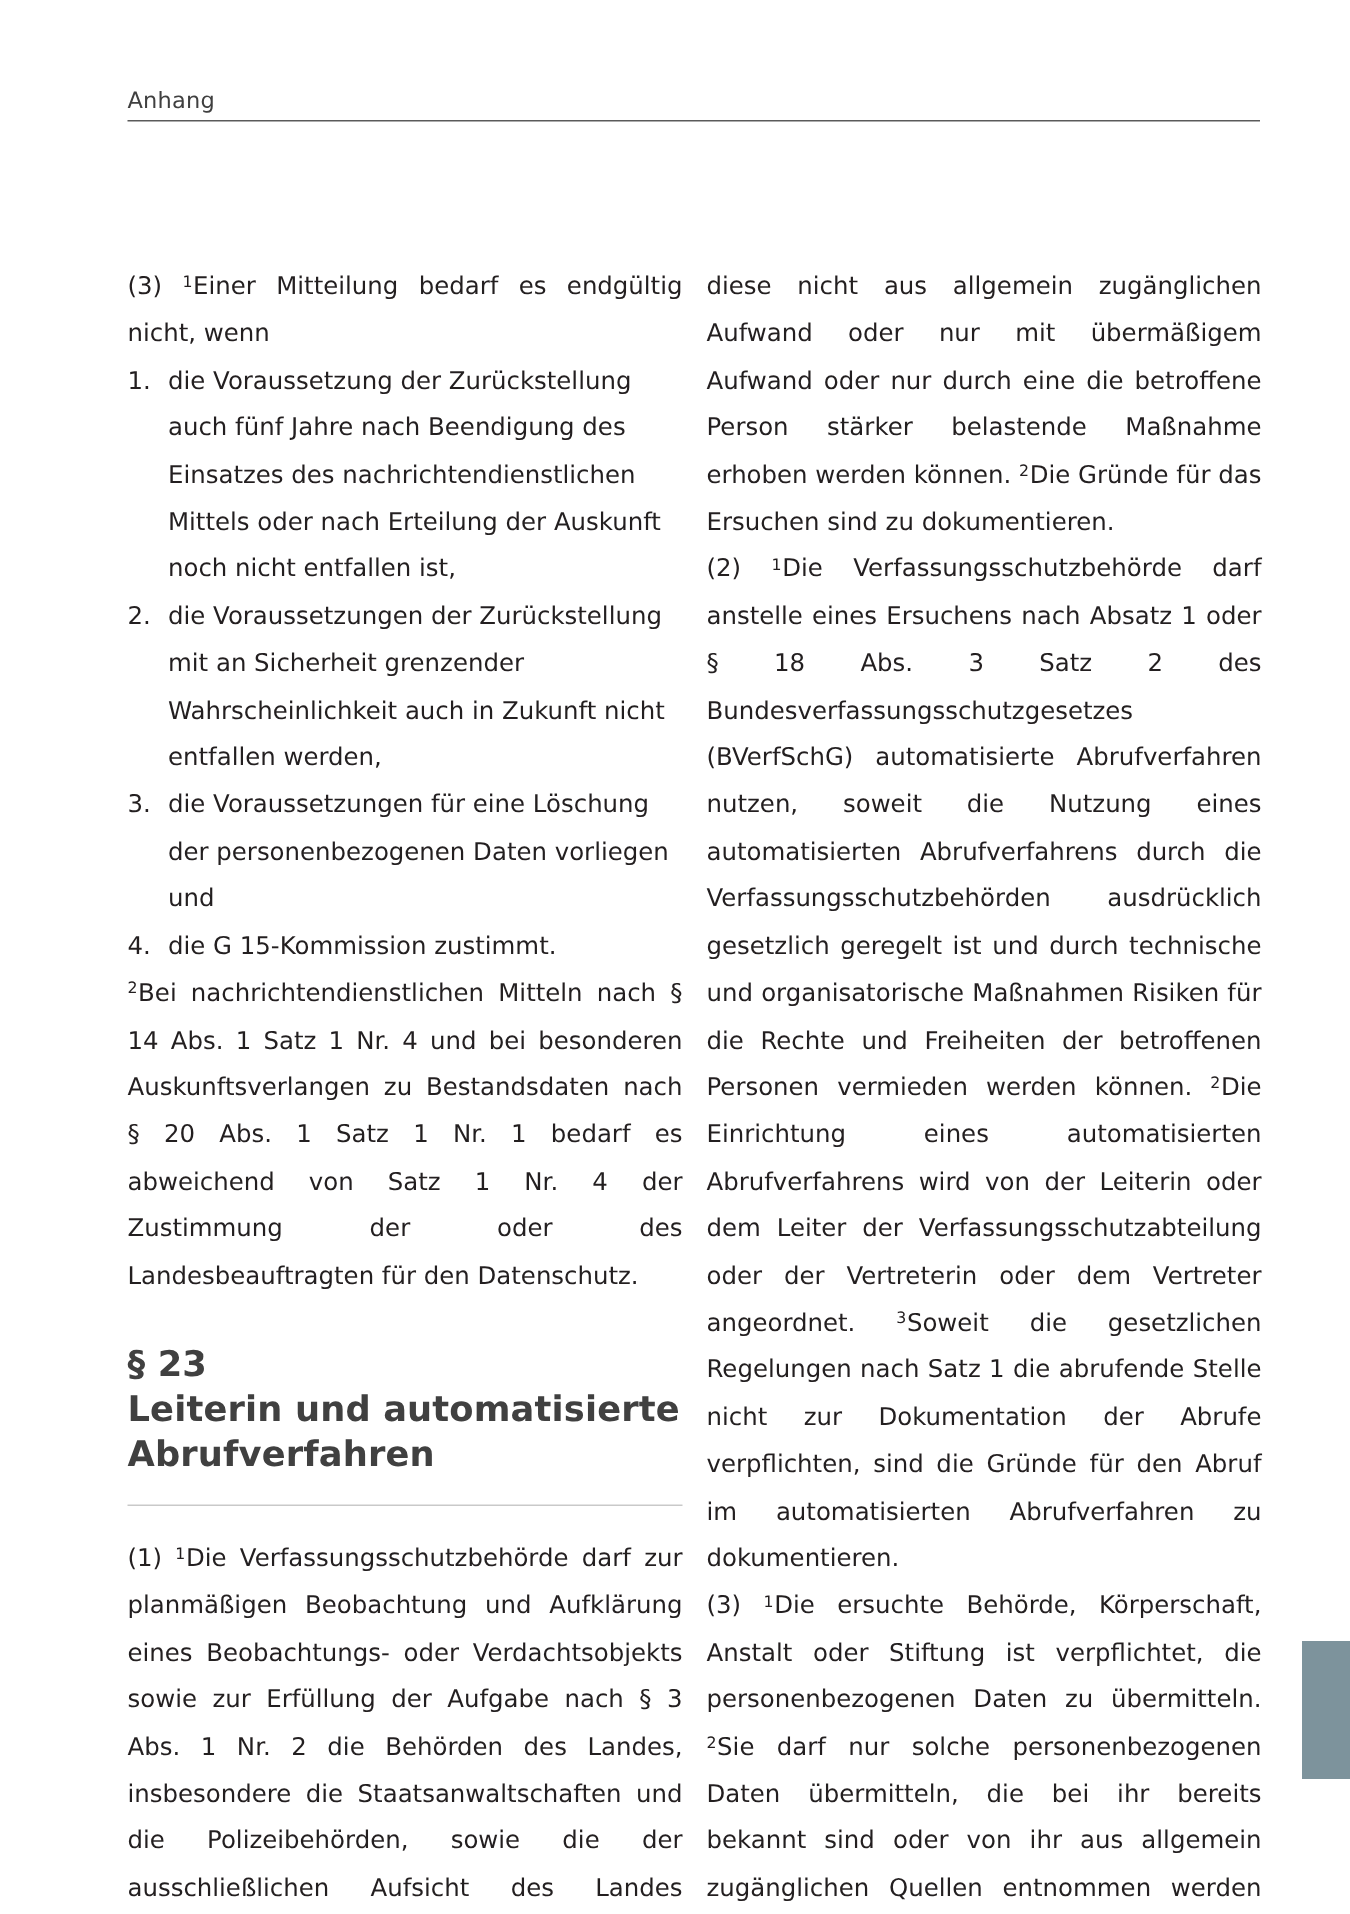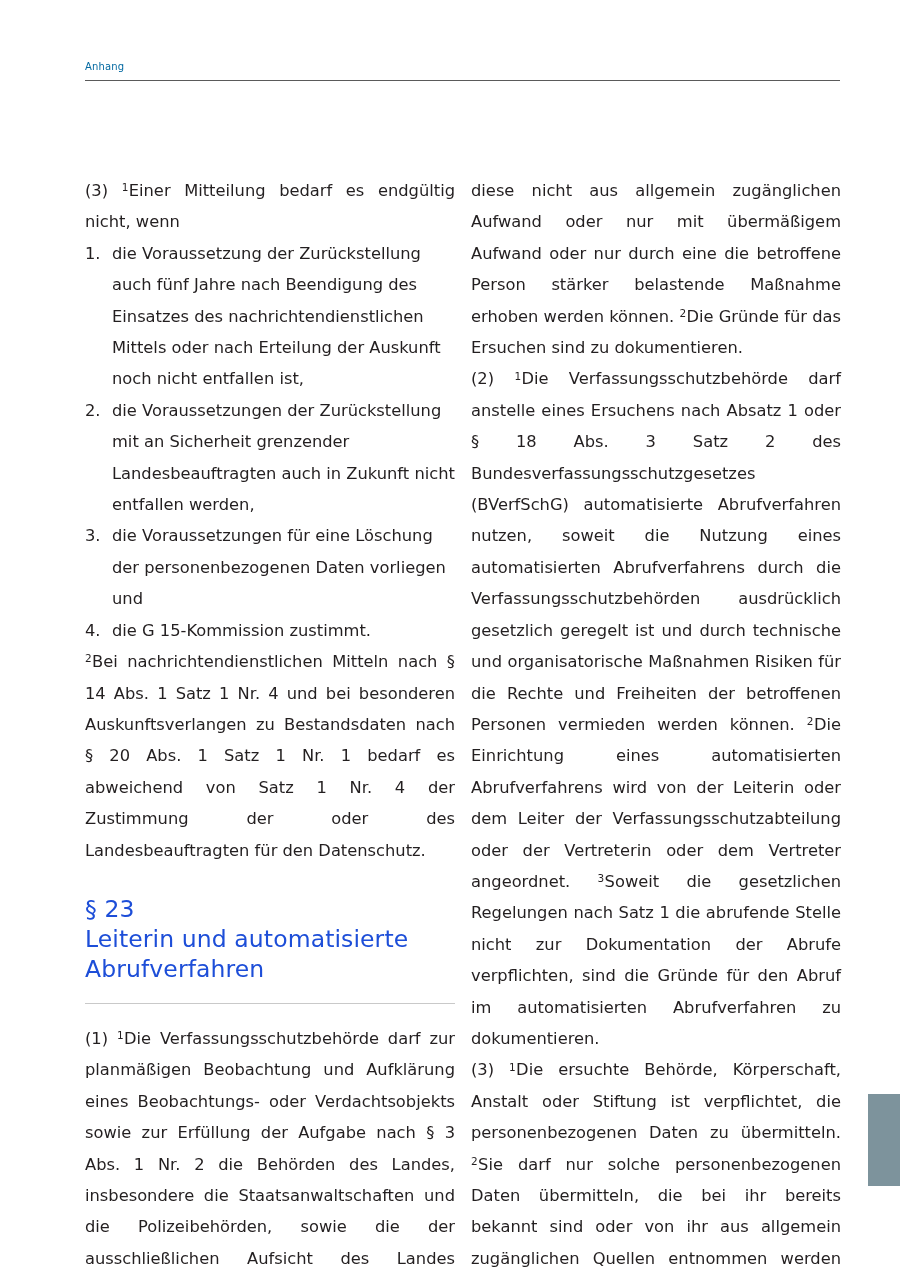--- a/index.html
+++ b/index.html
@@ -23,22 +23,22 @@
   }
 
   
   .runhead {
     position: absolute;
     left: 85px;
     top: 58px;
     width: 755px;
   }
   .runhead-label {
-    font-size: 10px;
-    color: #0369a1;
+    font-size: 15px;
+    color: #404040;
     letter-spacing: 0.15px;
     line-height: 18px;
   }
   .runhead-rule {
     margin-top: 4px;
     height: 1px;
     background: #5a5a5a;
     width: 755px;
   }
 
@@ -102,22 +102,22 @@
   }
 
   
   .section-head {
     margin-top: 28px;
   }
   .section-head .sec-num,
   .section-head .sec-title {
     font-size: 23.5px;
     line-height: 30px;
-    color: #1d4ed8;
-    font-weight: 400;
+    color: #404040;
+    font-weight: 700;
     margin: 0;
     letter-spacing: 0.1px;
   }
   .section-head .sec-title {
     white-space: pre-line;
   }
   .section-rule {
     margin-top: 19px;
     margin-bottom: 19px;
     height: 1px;
@@ -158,21 +158,21 @@
   </div>
 
   <div class="columns">
 
     <div class="col col-left">
 
       <p class="para last-line-left"><span>(3)</span>&nbsp;<sup class="fn">1</sup><span>Einer Mitteilung bedarf es endgültig nicht, wenn</span></p>
 
       <ol class="numlist">
         <li><span class="marker">1.</span><span>die Voraussetzung der Zurückstellung auch fünf Jahre nach Beendigung des Einsatzes des nachrichtendienstlichen Mittels oder nach Erteilung der Auskunft noch nicht entfallen ist,</span></li>
-        <li><span class="marker">2.</span><span>die Voraussetzungen der Zurückstellung mit an Sicherheit grenzender Landesbeauftragten auch in Zukunft nicht entfallen werden,</span></li>
+        <li><span class="marker">2.</span><span>die Voraussetzungen der Zurückstellung mit an Sicherheit grenzender Wahrscheinlichkeit auch in Zukunft nicht entfallen werden,</span></li>
         <li><span class="marker">3.</span><span>die Voraussetzungen für eine Löschung der personenbezogenen Daten vorliegen und</span></li>
         <li><span class="marker">4.</span><span>die G 15-Kommission zustimmt.</span></li>
       </ol>
 
       <p class="para last-line-left"><sup class="fn">2</sup><span>Bei nachrichtendienstlichen Mitteln nach § 14 Abs. 1 Satz 1 Nr. 4 und bei besonderen Auskunftsverlangen zu Bestandsdaten nach § 20 Abs. 1 Satz 1 Nr. 1 bedarf es abweichend von Satz 1 Nr. 4 der Zustimmung der oder des Landesbeauftragten für den Datenschutz.</span></p>
 
       <div class="section-head">
         <div class="sec-num">§ 23</div>
         <div class="sec-title">Leiterin und automatisierte Abrufverfahren</div>
       </div>

